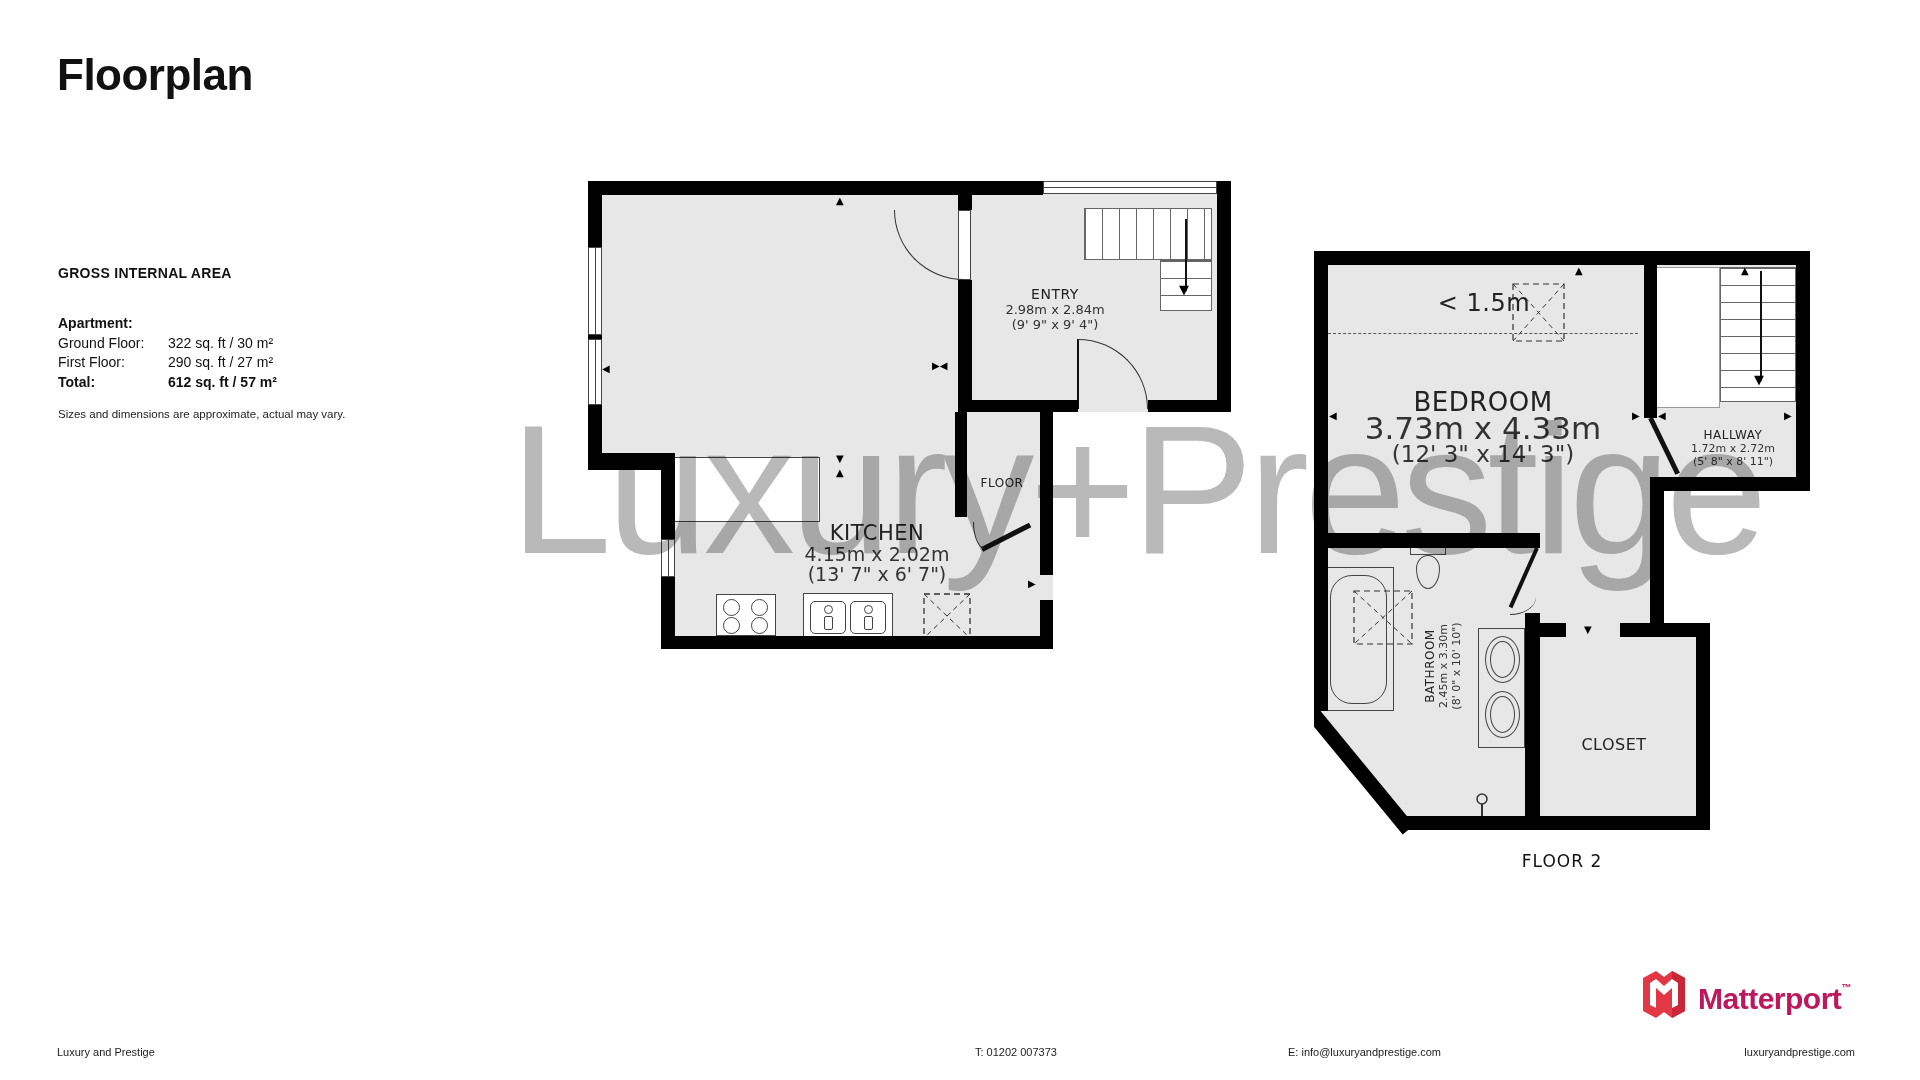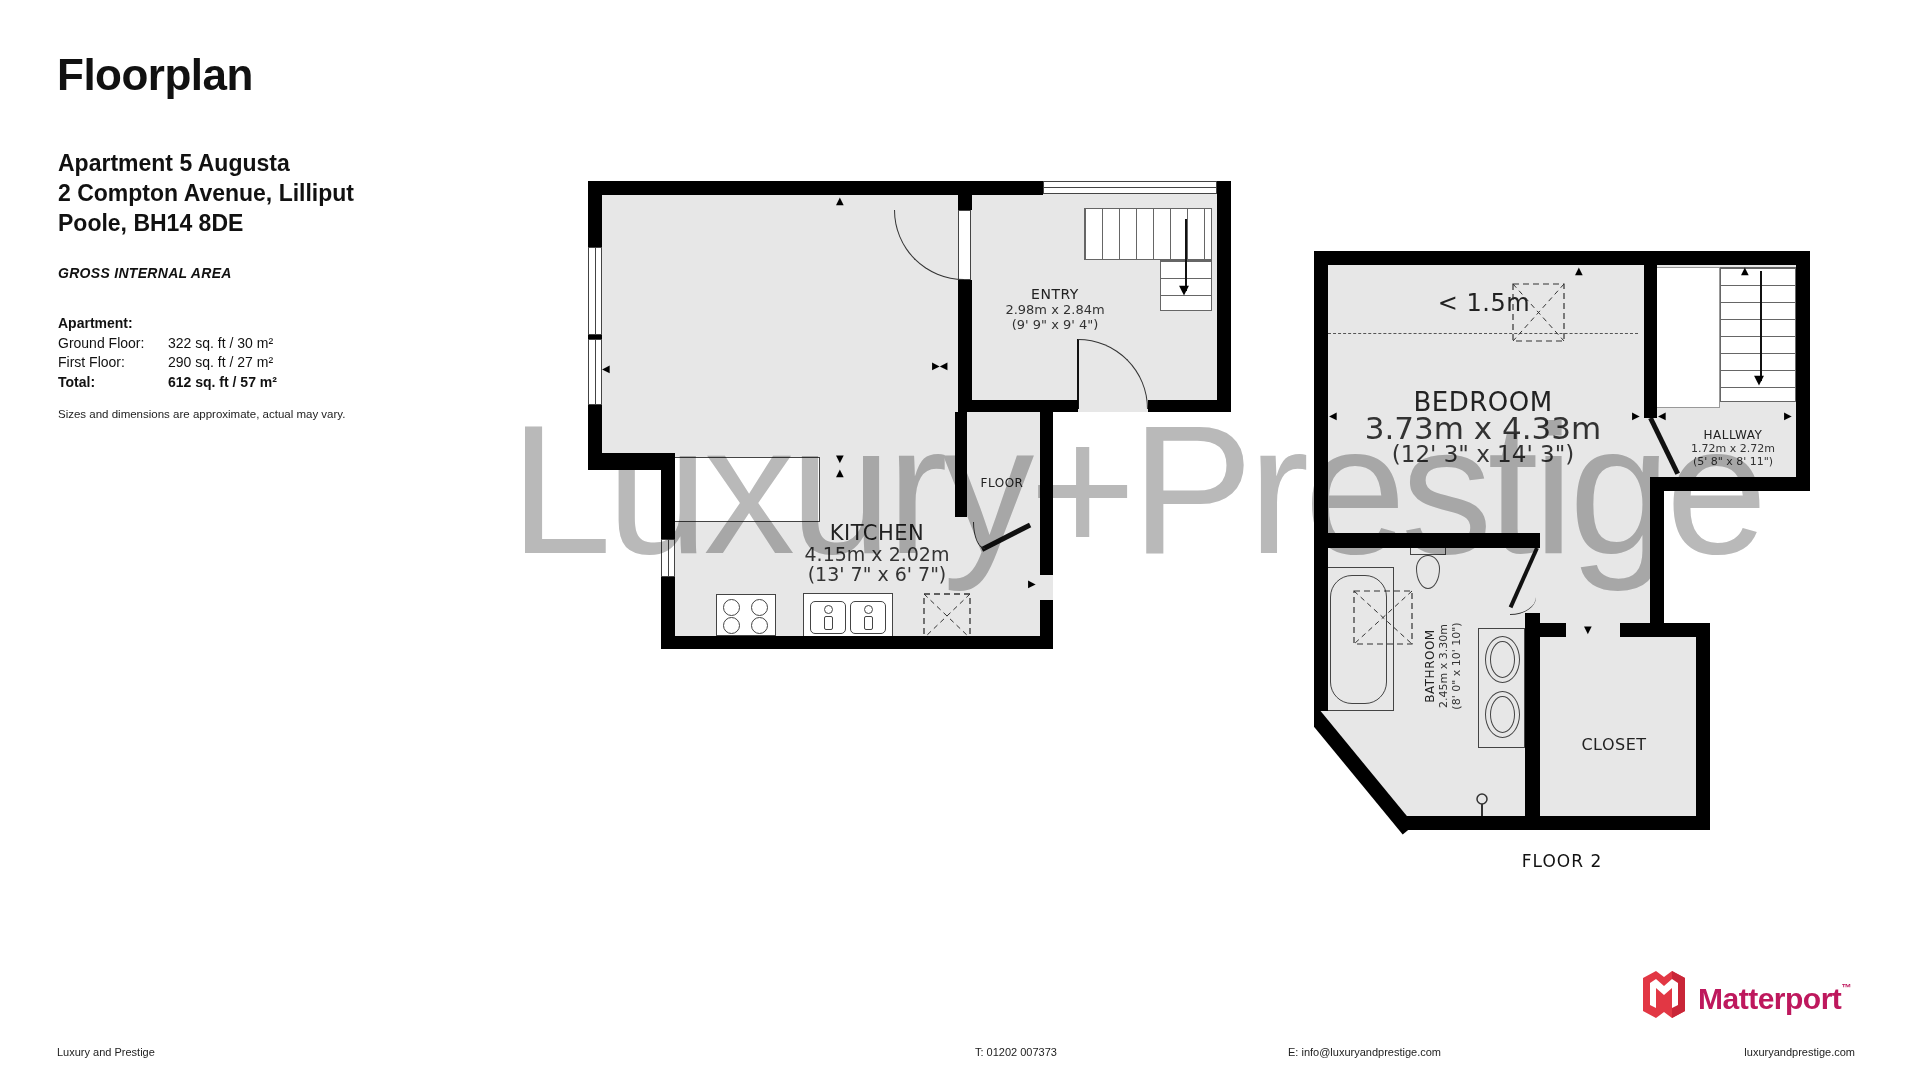--- a/index.html
+++ b/index.html
@@ -2,21 +2,21 @@
 <html><head>
 <meta charset="utf-8">
 <style>
   html,body{margin:0;padding:0;background:#fff;}
   #page{position:relative;width:1920px;height:1080px;background:#fff;overflow:hidden;
         font-family:"Liberation Sans",sans-serif;color:#111;}
   .abs{position:absolute;}
   
   #title{left:57px;top:50px;font-size:44px;font-weight:700;letter-spacing:-0.5px;}
   #address{left:58px;top:148px;font-size:23px;font-weight:700;line-height:30px;}
-  #gia{left:58px;top:265px;font-size:14px;font-weight:700;letter-spacing:0.3px;font-style:italic;}
+  #gia{left:58px;top:265px;font-size:14px;font-weight:700;letter-spacing:0.3px;}
   #gia-table{left:58px;top:314px;font-size:14px;line-height:19.5px;}
   #gia-table .lbl{display:inline-block;width:110px;}
   #gia-table .bold{font-weight:700;}
   #disclaimer{left:58px;top:408px;font-size:11.5px;color:#222;}
   
   #watermark{left:510px;top:398px;font-size:183px;font-weight:400;letter-spacing:-5px;
              color:#b9b9b9;mix-blend-mode:multiply;z-index:40;line-height:1;white-space:nowrap;}
   
   .plan{position:absolute;overflow:hidden;font-family:"DejaVu Sans",sans-serif;}
   .floorfill{position:absolute;background:#e7e7e7;}
@@ -42,25 +42,20 @@
   #mp-logo{left:1643px;top:971px;}
   #mp-word{left:1698px;top:982px;font-size:30px;font-weight:700;color:#be185d;letter-spacing:-0.5px;}
   #mp-word sup{font-size:10px;font-weight:700;vertical-align:18px;letter-spacing:0;}
 </style>
 </head>
 <body>
 
 <div id="page">
 
   <div class="abs" id="title">Floorplan</div>
-  <div class="abs" id="address">
-    <div>Apartment 5 Augusta</div>
-    <div>2 Compton Avenue, Lilliput</div>
-    <div>Poole, BH14 8DE</div>
-  </div>
   <div class="abs" id="gia">GROSS INTERNAL AREA</div>
   <div class="abs" id="gia-table">
     <div class="bold">Apartment:</div>
     <div><span class="lbl">Ground Floor:</span><span>322 sq. ft / 30 m²</span></div>
     <div><span class="lbl">First Floor:</span><span>290 sq. ft / 27 m²</span></div>
     <div class="bold"><span class="lbl">Total:</span><span>612 sq. ft / 57 m²</span></div>
   </div>
   <div class="abs" id="disclaimer">Sizes and dimensions are approximate, actual may vary.</div>
 
   <div class="plan" style="left:588px;top:181px;width:643px;height:468px;">

